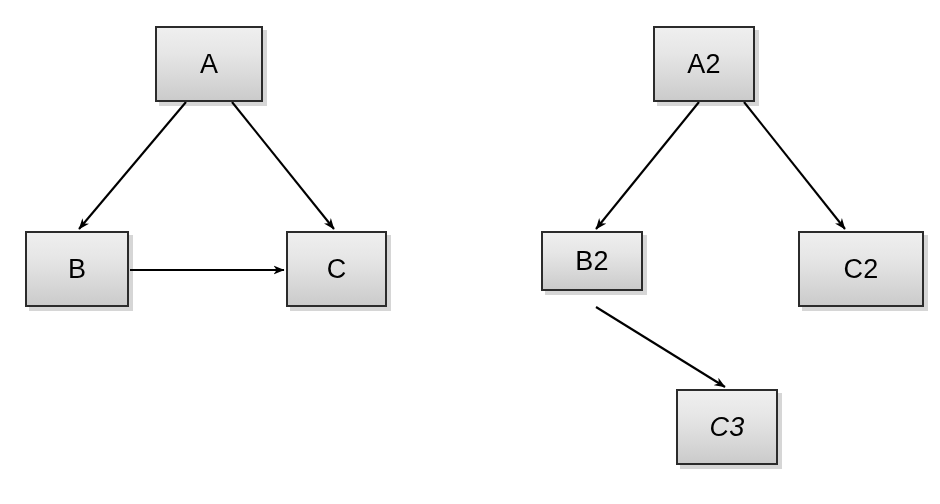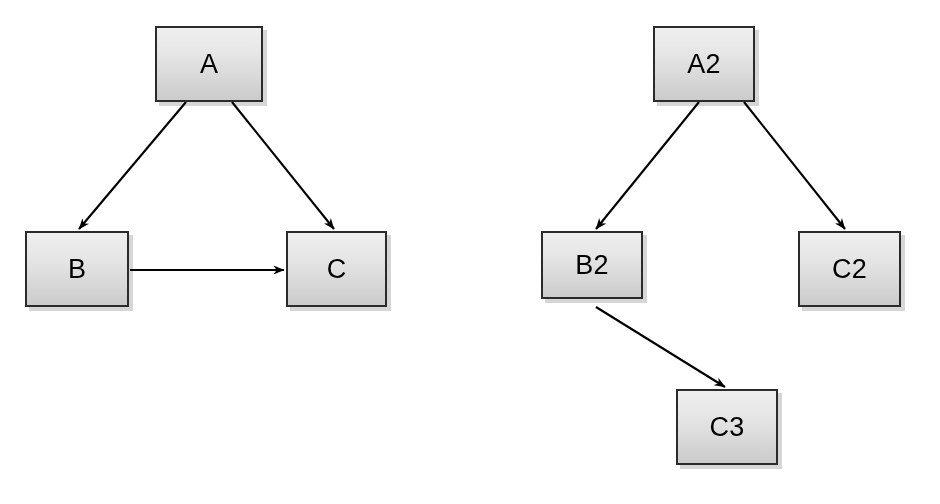--- a/index.html
+++ b/index.html
@@ -75,24 +75,24 @@
       </div>
       <div class="node" style="left: 25px; top: 231px; width: 104px; height: 76px;">
         <span class="node-label">B</span>
       </div>
       <div class="node" style="left: 286px; top: 231px; width: 101px; height: 76px;">
         <span class="node-label">C</span>
       </div>
       <div class="node" style="left: 653px; top: 26px; width: 102px; height: 76px;">
         <span class="node-label">A2</span>
       </div>
-      <div class="node" style="left: 541px; top: 231px; width: 102px; height: 68px; justify-content: center;">
+      <div class="node" style="left: 541px; top: 231px; width: 102px; height: 60px; justify-content: center;">
         <span class="node-label">B2</span>
       </div>
-      <div class="node" style="left: 798px; top: 231px; width: 103px; height: 76px;">
+      <div class="node" style="left: 798px; top: 231px; width: 126px; height: 76px;">
         <span class="node-label">C2</span>
       </div>
-      <div class="node" style="left: 676px; top: 389px; width: 102px; height: 76px;">
+      <div class="node" style="left: 676px; top: 389px; width: 102px; height: 76px; font-style: italic;">
         <span class="node-label">C3</span>
       </div>
     </div>
 
 </div>
 
 </body></html>

